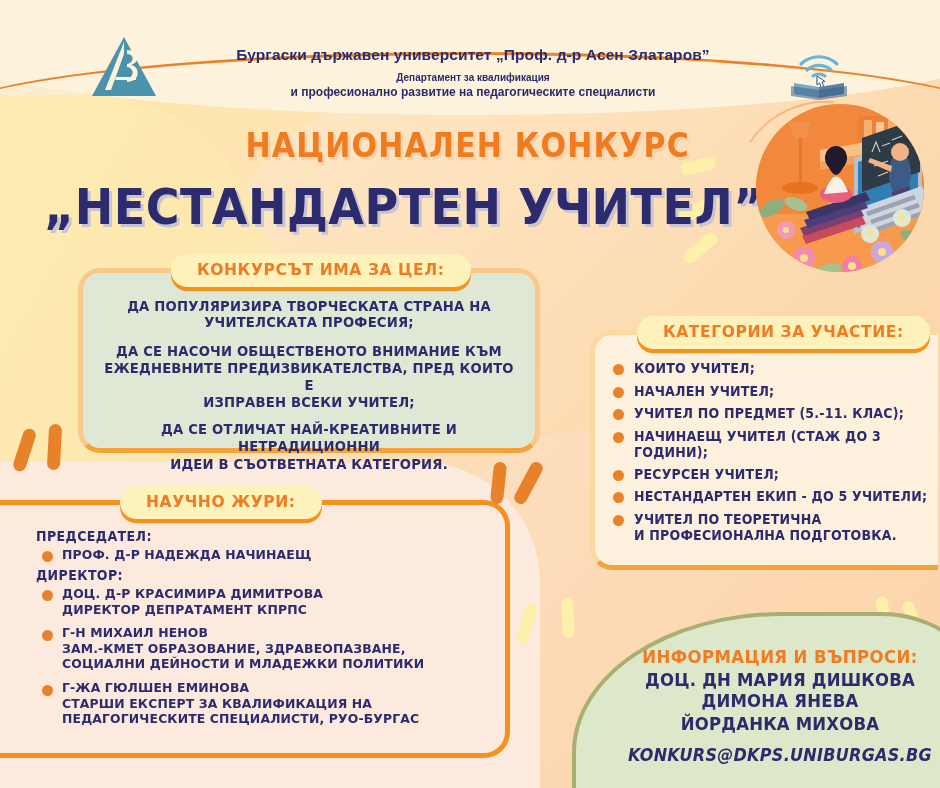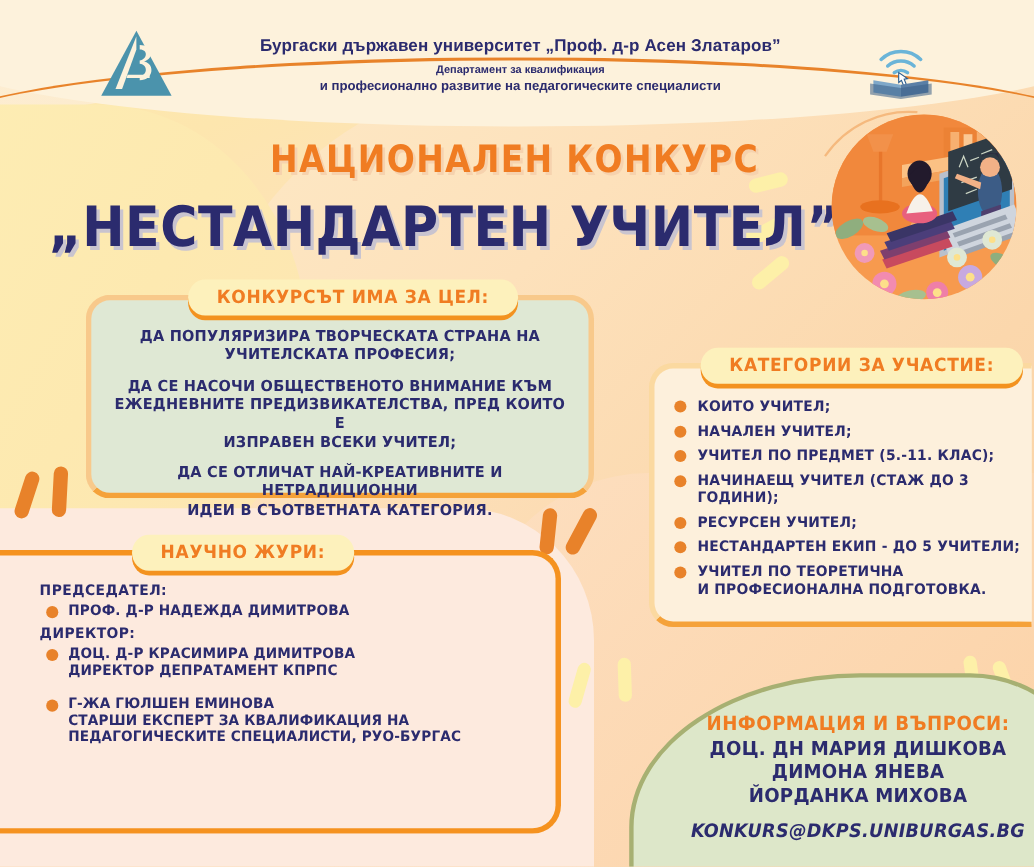--- a/index.html
+++ b/index.html
@@ -96,21 +96,21 @@
     border: 4px solid #a7b072;
     border-radius: 210px 120px 0 0 / 140px 120px 0 0;
   }
 
   
   .header {
     position: absolute;
     left: 0; top: 0;
     width: 940px; height: 100px;
     display: flex;
-    align-items: center;
+    align-items: flex-end;
     justify-content: center;
     gap: 24px;
     padding-top: 14px;
   }
   .logo-uni { width: 70px; height: 66px; flex: 0 0 auto; margin-top: 2px; }
   .header-text {
     text-align: center;
     color: #2b2b6e;
     font-weight: bold;
     line-height: 1.28;
@@ -509,29 +509,35 @@
         </li>
     </ul>
   </div>
 
   <div class="card-jury">
     <div class="pill pill-jury">НАУЧНО ЖУРИ:</div>
     <div class="jury-inner">
       <div class="jury-role">ПРЕДСЕДАТЕЛ:</div>
       <div class="jury-item">
         <span class="bullet"></span>
-        <span class="lines" style="white-space:pre-line">ПРОФ. Д-Р НАДЕЖДА ДИМИТРОВА</span>
+        <span class="lines" style="white-space:pre-line">ПРОФ. Д-Р НАДЕЖДА НАЧИНАЕЩ</span>
       </div>
       <div class="jury-role">ДИРЕКТОР:</div>
       <div class="jury-item">
         <span class="bullet"></span>
         <span class="lines" style="white-space:pre-line">ДОЦ. Д-Р КРАСИМИРА ДИМИТРОВА
 ДИРЕКТОР ДЕПРАТАМЕНТ КПРПС</span>
       </div>
       <div class="jury-gap"></div>
+      <div class="jury-item">
+        <span class="bullet"></span>
+        <span class="lines" style="white-space:pre-line">Г-Н МИХАИЛ НЕНОВ
+ЗАМ.-КМЕТ ОБРАЗОВАНИЕ, ЗДРАВЕОПАЗВАНЕ,
+СОЦИАЛНИ ДЕЙНОСТИ И МЛАДЕЖКИ ПОЛИТИКИ</span>
+      </div>
       <div class="jury-gap"></div>
       <div class="jury-item">
         <span class="bullet"></span>
         <span class="lines" style="white-space:pre-line">Г-ЖА ГЮЛШЕН ЕМИНОВА
 СТАРШИ ЕКСПЕРТ ЗА КВАЛИФИКАЦИЯ НА
 ПЕДАГОГИЧЕСКИТЕ СПЕЦИАЛИСТИ, РУО-БУРГАС</span>
       </div>
     </div>
   </div>
 

